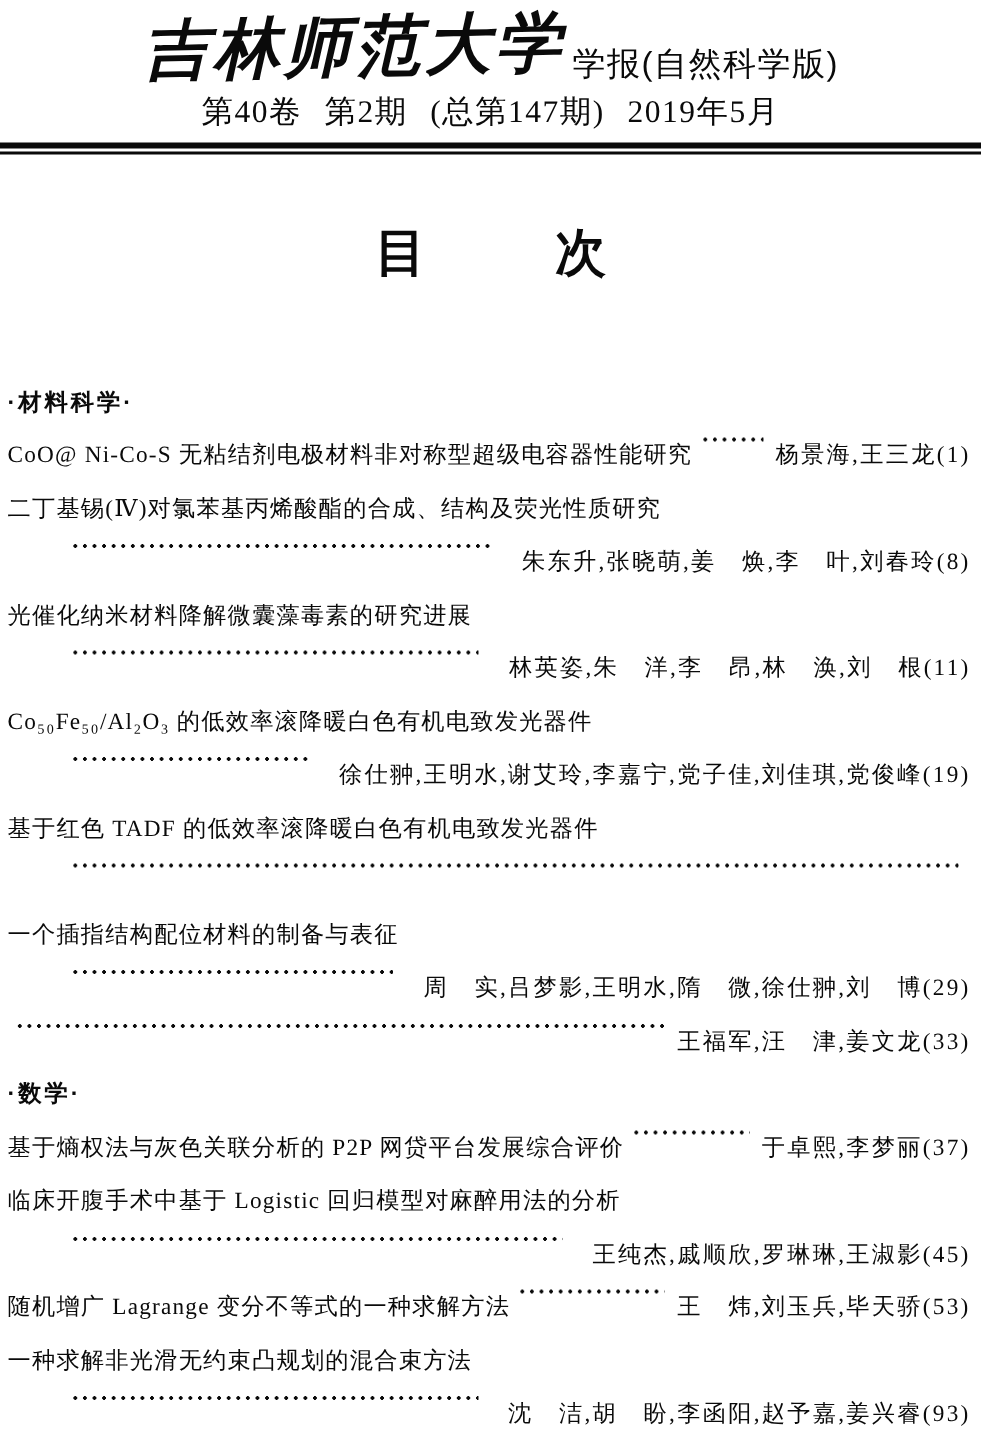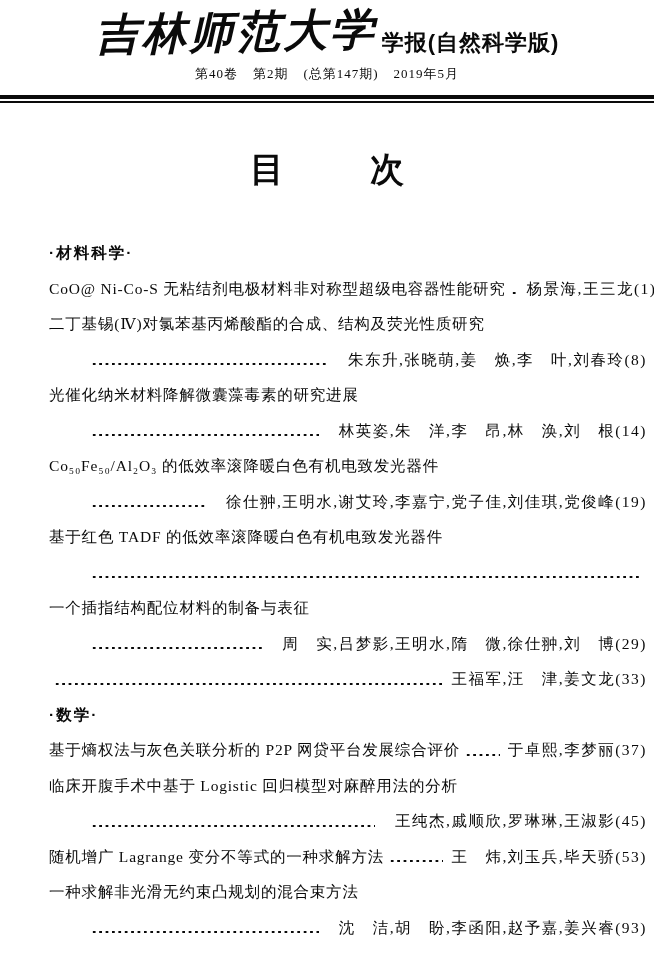--- a/index.html
+++ b/index.html
@@ -17,27 +17,27 @@
     display:flex; justify-content:center; align-items:flex-end;
     padding-top:6px;
   }
   .calligraphy {
     font-size:44px; font-weight:700; font-style:italic;
     line-height:52px; letter-spacing:3px;
     transform:rotate(-1.2deg);
     font-family:"DejaVu Serif","Liberation Serif",serif;
   }
   .suffix {
-    font-size:22px; font-weight:700;
+    font-size:22px; font-weight:400;
     font-family:"Liberation Sans","DejaVu Sans",sans-serif;
     line-height:30px; margin-left:5px; letter-spacing:1px;
   }
   .issue-line {
     display:flex; justify-content:center; gap:15px;
-    font-size:13px; line-height:24px; margin-top:4px; letter-spacing:1px;
+    font-size:21px; line-height:24px; margin-top:4px; letter-spacing:1px;
   }
   
   .double-rule {
     margin-top:9px;
     height:2px;
     border-top:4px solid #0a0a0a;
     border-bottom:2px solid #0a0a0a;
   }
   
   .toc-title {
@@ -46,24 +46,23 @@
     font-family:"Liberation Sans","DejaVu Sans",sans-serif;
     font-size:34px; font-weight:700; line-height:40px;
   }
   
   .contents {
     margin-top:54px;
     padding:0 7px 0 5px;
     font-size:15.5px;
   }
   .cline {
-    display:flex; align-items:flex-start;
+    display:flex; align-items:flex-end;
     height:35.5px;
     white-space:nowrap;
-    margin-left:44px;
   }
   .section-heading-label {
     font-family:"Liberation Sans","DejaVu Sans",sans-serif;
     font-weight:700; letter-spacing:2px;
   }
   .entry-title { flex:0 0 auto; letter-spacing:0.8px; }
   .leader {
     flex:1 1 auto; min-width:8px; height:100%;
     margin:0 8px 0 5px;
     background-image:radial-gradient(circle, #0a0a0a 1.15px, transparent 1.4px);
@@ -115,21 +114,21 @@
     <div class="cline cont">
       <span class="leader"></span>
       <span class="authors"><span>朱东升,张晓萌,姜　焕,李　叶,刘春玲</span><span>(8)</span></span>
     </div>
 
     <div class="cline">
       <span class="entry-title">光催化纳米材料降解微囊藻毒素的研究进展</span>
     </div>
     <div class="cline cont">
       <span class="leader"></span>
-      <span class="authors"><span>林英姿,朱　洋,李　昂,林　涣,刘　根</span><span>(14)</span></span>
+      <span class="authors"><span>林英姿,朱　洋,李　昂,林　涣,刘　根</span><span>(11)</span></span>
     </div>
 
     <div class="cline">
       <span class="entry-title">Co₅₀Fe₅₀/Al₂O₃ 的低效率滚降暖白色有机电致发光器件</span>
     </div>
     <div class="cline cont">
       <span class="leader"></span>
       <span class="authors"><span>徐仕翀,王明水,谢艾玲,李嘉宁,党子佳,刘佳琪,党俊峰</span><span>(19)</span></span>
     </div>
 

